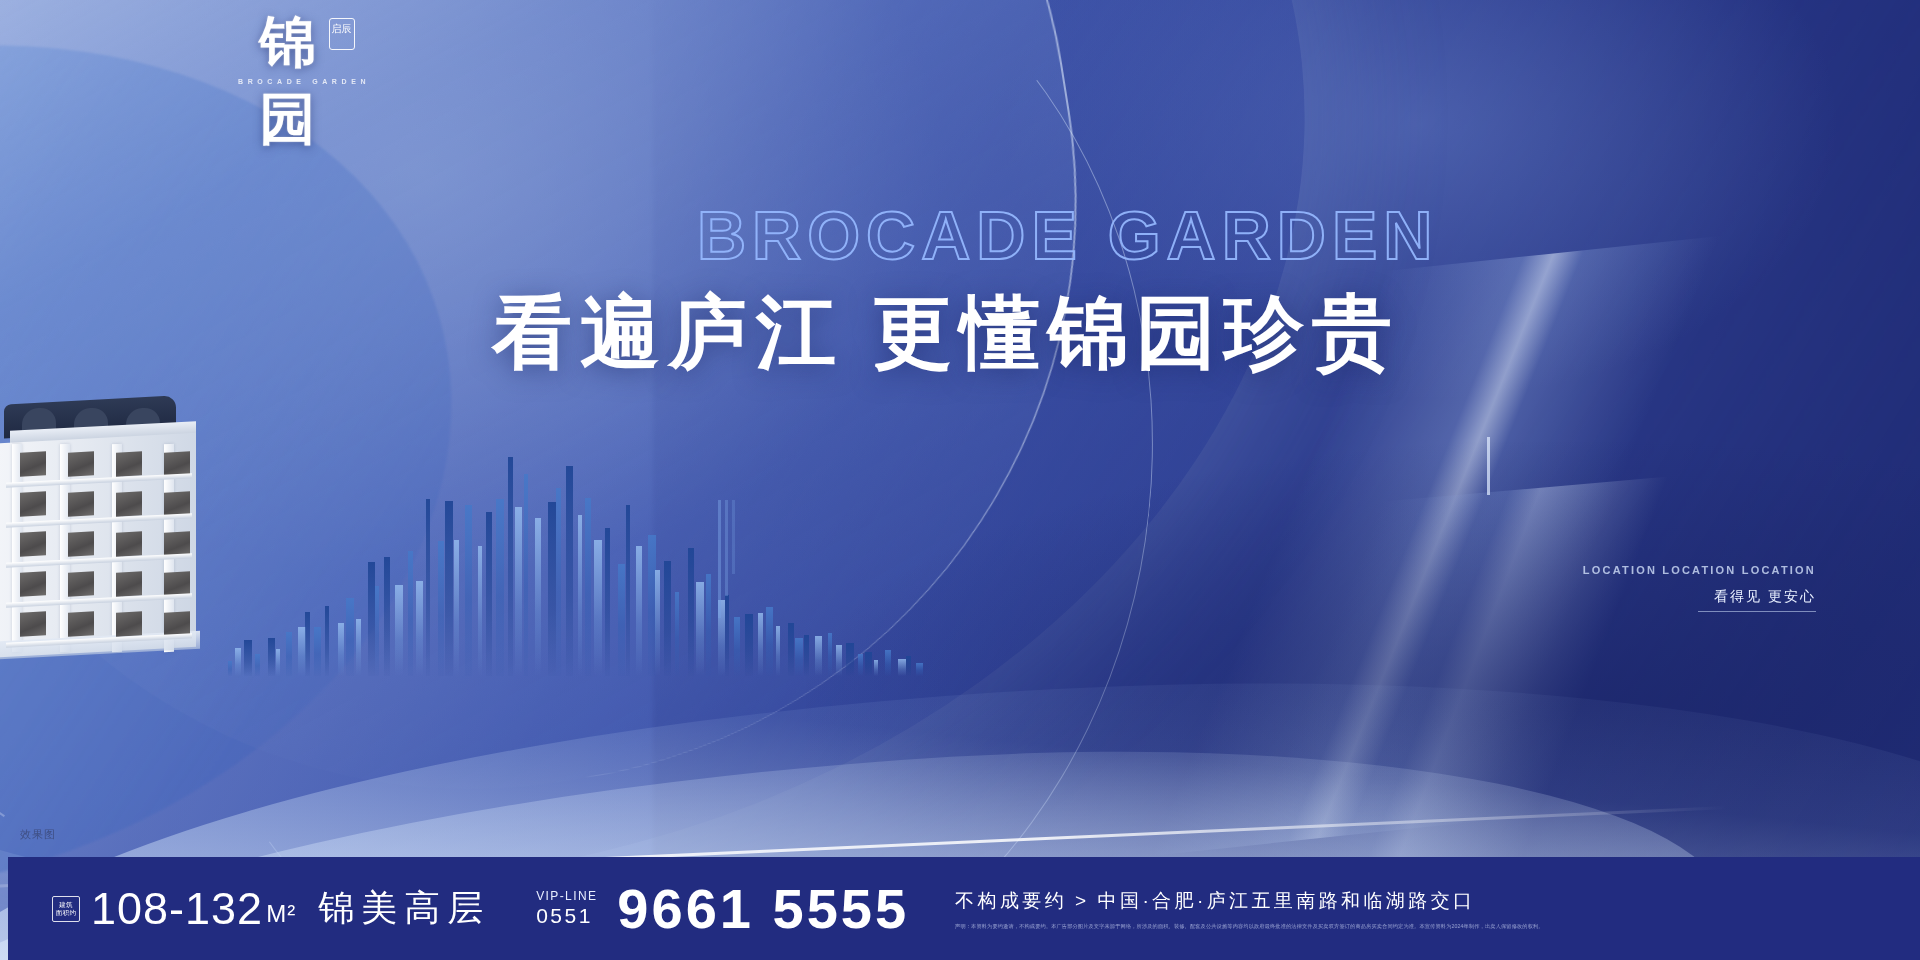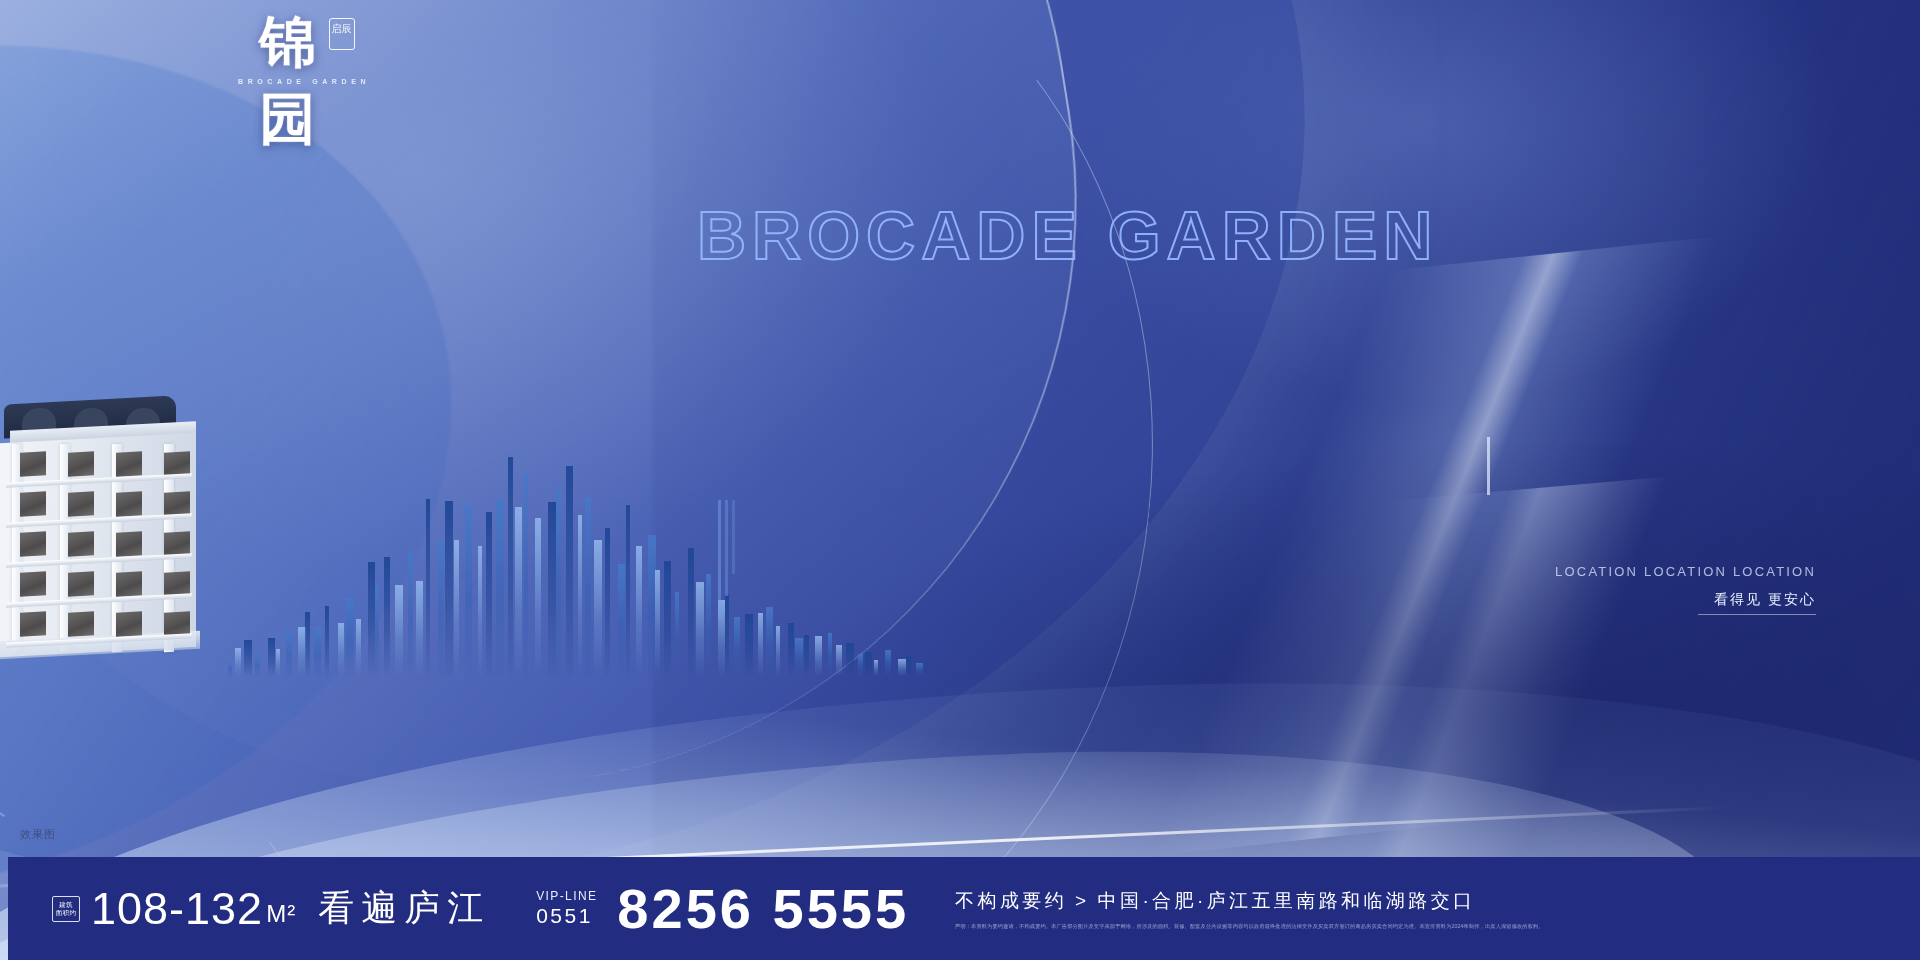--- a/index.html
+++ b/index.html
@@ -152,21 +152,21 @@
   }
 
   
   .ticks { position:absolute; left:718px; top:500px; z-index:7; display:flex; gap:4px; }
   .ticks i { display:block; width:3px; height:118px; background:rgba(120,160,225,.5); }
   .ticks i:nth-child(2){height:96px;background:rgba(120,160,225,.38);}
   .ticks i:nth-child(3){height:74px;background:rgba(120,160,225,.28);}
 
   
   .loc-block { position:absolute; right:104px; top:564px; text-align:right; z-index:8; }
-  .loc-en { font-size:13px; letter-spacing:2.2px; color:rgba(214,228,252,.78); font-weight:400; }
+  .loc-en { font-size:11px; letter-spacing:2.2px; color:rgba(214,228,252,.78); font-weight:700; }
   .loc-cn { margin-top:12px; font-size:14px; letter-spacing:2px; color:#e9f0ff; font-weight:400; }
   .loc-rule { margin-top:5px; height:1px; background:rgba(205,222,250,.55); width:118px; margin-left:auto; }
 
   
   .skyline { position:absolute; left:228px; bottom:284px; width:760px; height:230px; z-index:4; }
   .skyline i {
     position:absolute; bottom:0; width:7px;
     background:linear-gradient(180deg, rgba(70,120,200,.88) 0%, rgba(52,96,180,.48) 55%, rgba(40,80,165,.05) 100%);
   }
   .skyline i.lt { background:linear-gradient(180deg, rgba(150,190,240,.8) 0%, rgba(120,165,225,.3) 60%, rgba(110,155,220,0) 100%); }
@@ -396,20 +396,21 @@
   <div class="logo">
     <div class="ch ch1">
       <span>锦</span>
       <span class="seal">启辰</span>
     </div>
     <div class="en">BROCADE GARDEN</div>
     <div class="ch">园</div>
   </div>
 
   <div class="en-headline">BROCADE GARDEN</div>
+  <div class="cn-headline">看遍庐江 更懂锦园珍贵</div>
 
   <div class="ticks">
       <i></i>
       <i></i>
       <i></i>
     </div>
 
   <div class="sub-bar-edge"></div>
 
   <div class="loc-block">
@@ -421,30 +422,30 @@
   <div class="render-note">效果图</div>
 
   <div class="footer">
 
     <div class="grp">
       <span class="badge">
         <b>建筑</b>
         <b>面积约</b>
       </span>
       <span class="area"><span>108-132</span><span class="u">M²</span></span>
-      <span class="prod">看遍庐江</span>
+      <span class="prod">锦美高层</span>
     </div>
 
 
     <div class="vip">
       <div class="t">VIP-LINE</div>
       <div class="n">0551</div>
     </div>
 
-    <div class="tel">8256 5555</div>
+    <div class="tel">9661 5555</div>
 
     <div class="addr-wrap">
       <div class="addr"><span>不构成要约</span><span class="gt">&gt;</span><span>中国·合肥·庐江五里南路和临湖路交口</span></div>
       <div class="disclaimer">声明：本资料为要约邀请，不构成要约。本广告部分图片及文字来源于网络，所涉及的面积、装修、配套及公共设施等内容均以政府最终批准的法律文件及买卖双方签订的商品房买卖合同约定为准。本宣传资料为2024年制作，出卖人保留修改的权利。</div>
     </div>
 
   </div>
 </div>
 
 </body></html>

